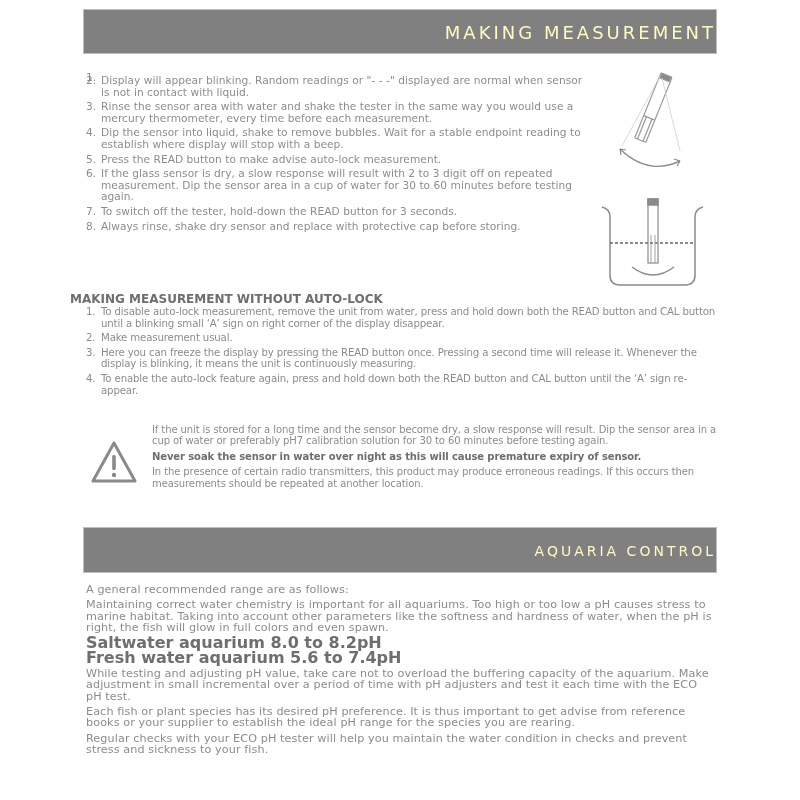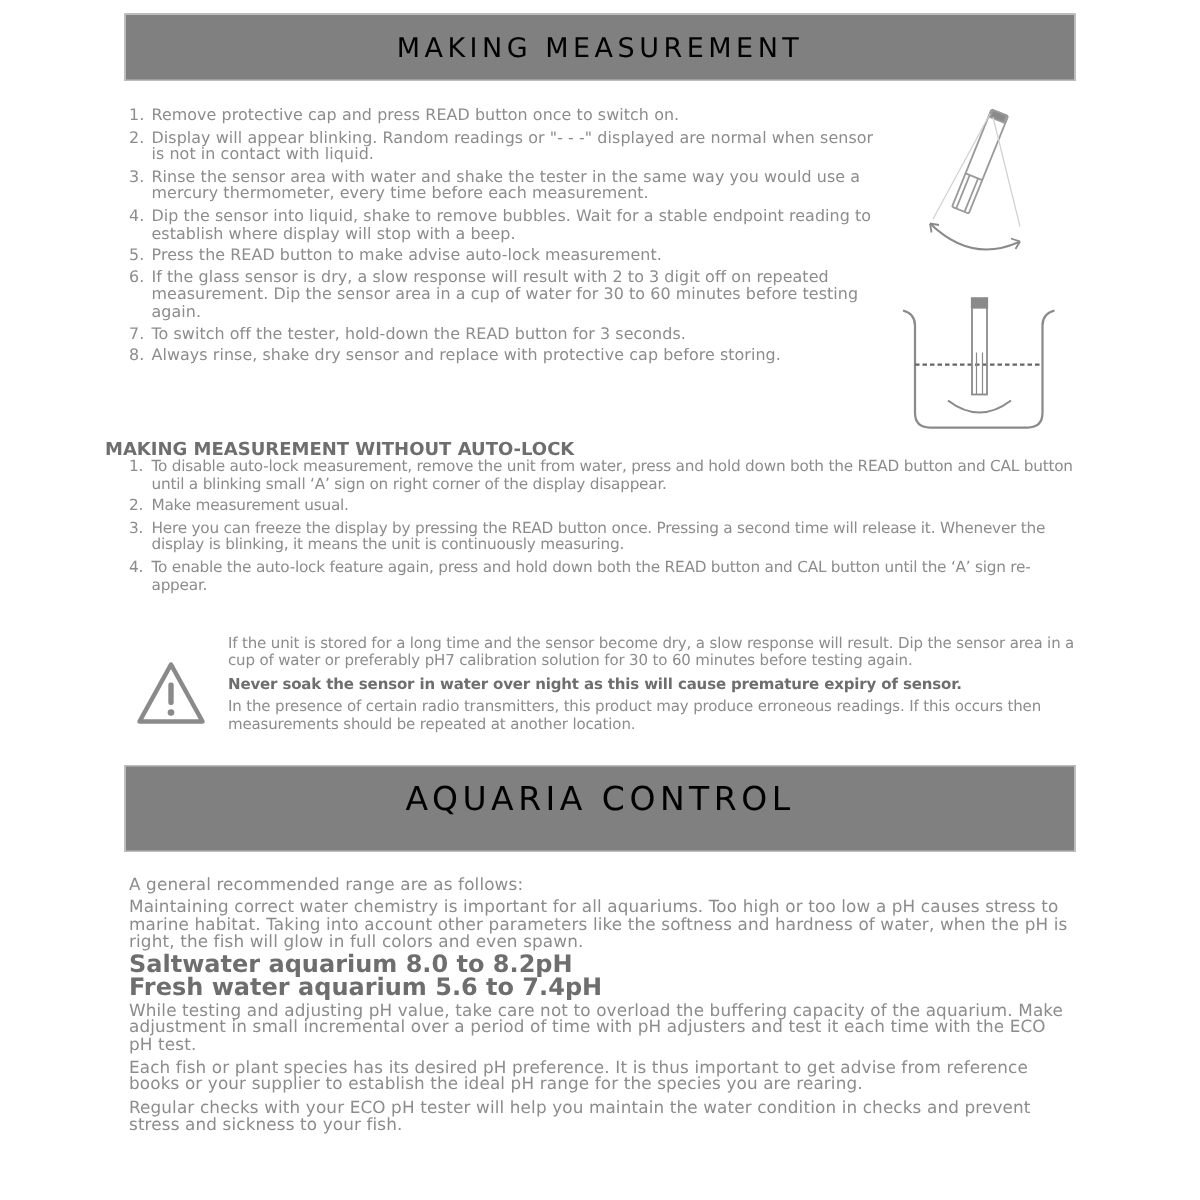--- a/index.html
+++ b/index.html
@@ -2,25 +2,25 @@
 <html><head>
   <meta charset="utf-8">
   <style>
     * { box-sizing: border-box; margin: 0; padding: 0; }
     html, body { width: 800px; height: 800px; background: #ffffff; overflow: hidden; }
     body { position: relative; font-family: "DejaVu Sans", sans-serif; color: #8a8a8a; }
 
     .banner {
       position: absolute; left: 83px; width: 634px;
       background: #808080; border: 1px solid #bdbdbd;
-      color: #000000; text-align: center;
+      color: #fef9c3; text-align: right;
       font-family: "DejaVu Sans", sans-serif; letter-spacing: 3px;
     }
     .banner.b1 { top: 9px; height: 45px; line-height: 45px; font-size: 18px; }
-    .banner.b2 { top: 510px; height: 58px; line-height: 46px; font-size: 22px; }
+    .banner.b2 { top: 527px; height: 46px; line-height: 46px; font-size: 14px; }
 
     .list { position: absolute; list-style: none; }
     .list li { position: relative; padding-left: 15px; font-size: 10.4px; line-height: 11.6px; margin-bottom: 3px; color: #8c8c8c; }
     .list li .num { position: absolute; left: 0; top: 0; }
 
     #steps { left: 86px; top: 72px; width: 505px; }
     #steps li { font-size: 10.6px; letter-spacing: 0.05px; }
 
     .subhead { position: absolute; left: 70px; top: 292px; font-size: 12px; font-weight: bold; color: #6e6e6e; }
 
@@ -39,21 +39,21 @@
     .illus { position: absolute; }
   </style>
 </head>
 <body>
 
 <div class="banner b1">
   <span>MAKING MEASUREMENT</span>
 </div>
 
 <ul class="list" id="steps">
-  <li><span class="num">1.</span><span>Remove protective cap and press READ button once to switch on.</span></li>
+  <li><span class="num">1.</span></li>
   <li><span class="num">2.</span><span>Display will appear blinking.  Random readings or "- - -" displayed are normal when sensor is not in contact with liquid.</span></li>
   <li><span class="num">3.</span><span>Rinse the sensor area with water and shake the tester in the same way you would use a mercury thermometer, every time before each measurement.</span></li>
   <li><span class="num">4.</span><span>Dip the sensor into liquid, shake to remove bubbles.  Wait for a stable endpoint reading to establish where display will stop with a beep.</span></li>
   <li><span class="num">5.</span><span>Press the READ button to make advise auto-lock measurement.</span></li>
   <li><span class="num">6.</span><span>If the glass sensor is dry, a slow response will result with 2 to 3 digit off on repeated measurement.  Dip the sensor area in a cup of water for 30 to 60 minutes before testing again.</span></li>
   <li><span class="num">7.</span><span>To switch off the tester, hold-down the READ button for 3 seconds.</span></li>
   <li><span class="num">8.</span><span>Always rinse, shake dry sensor and replace with protective cap before storing.</span></li>
 </ul>
 
 <svg class="illus" style="left:610px; top:66px;" width="100" height="110" viewBox="0 0 100 110">

